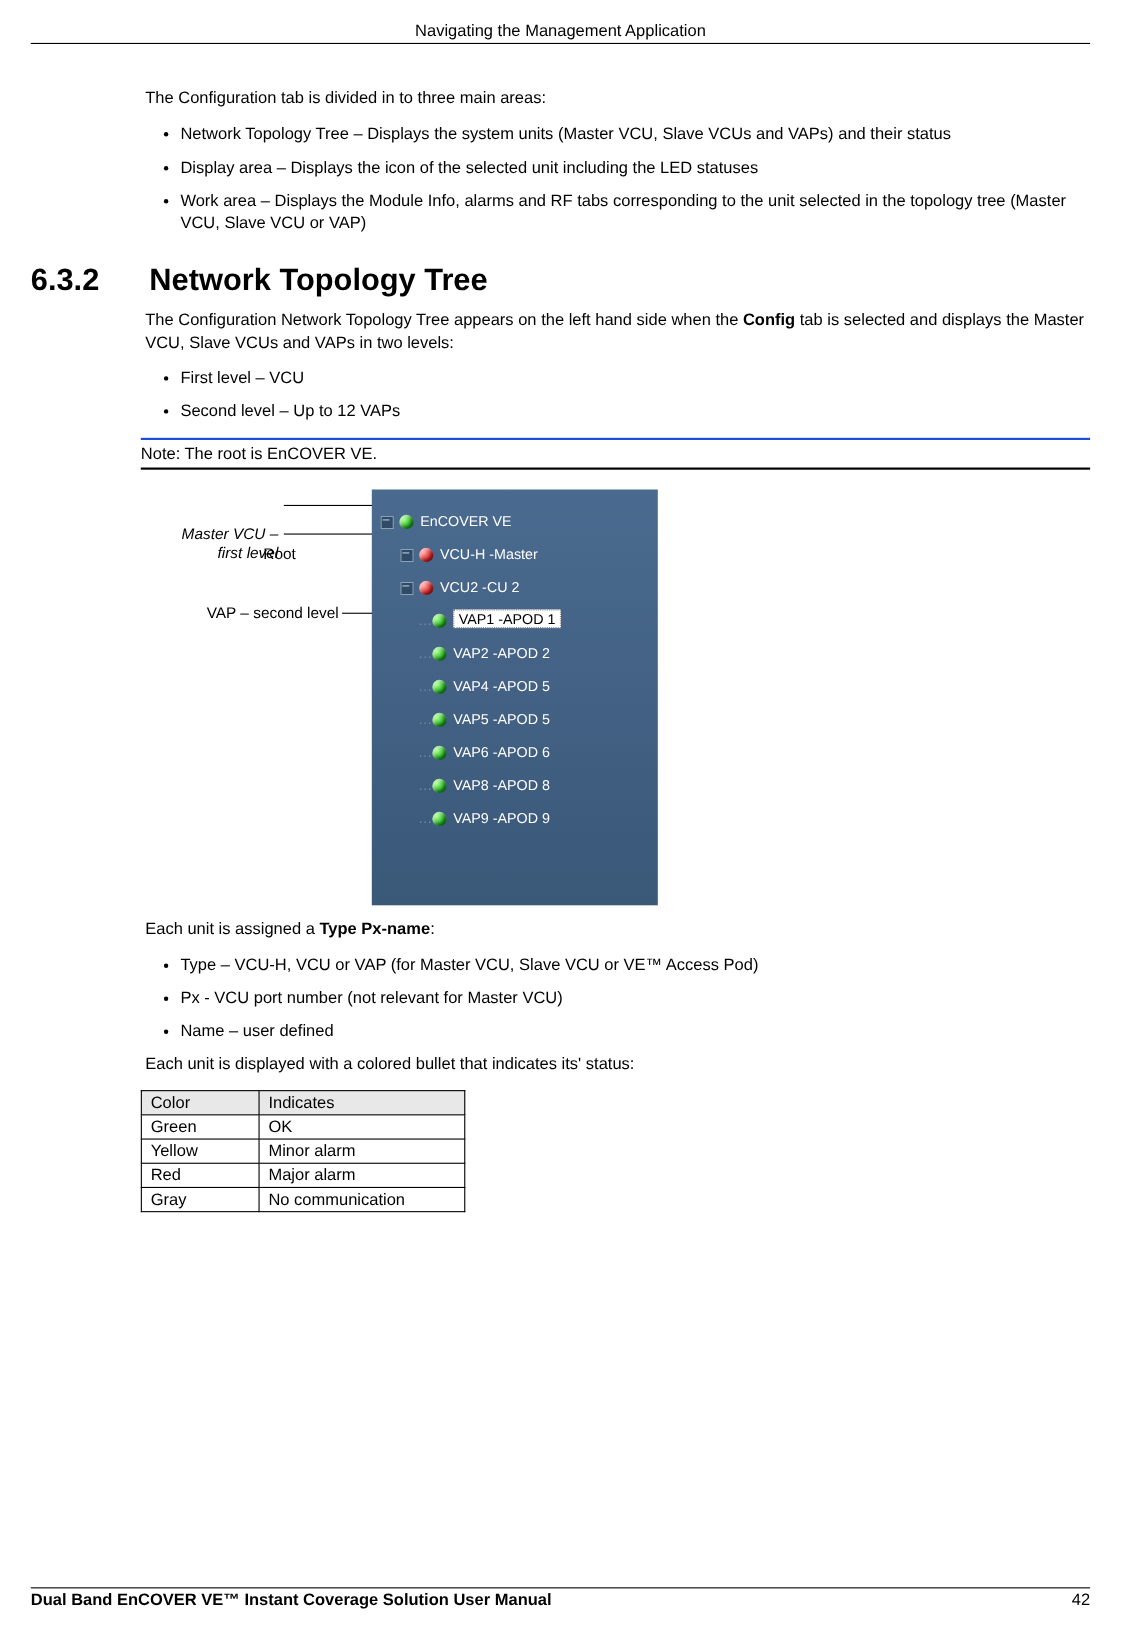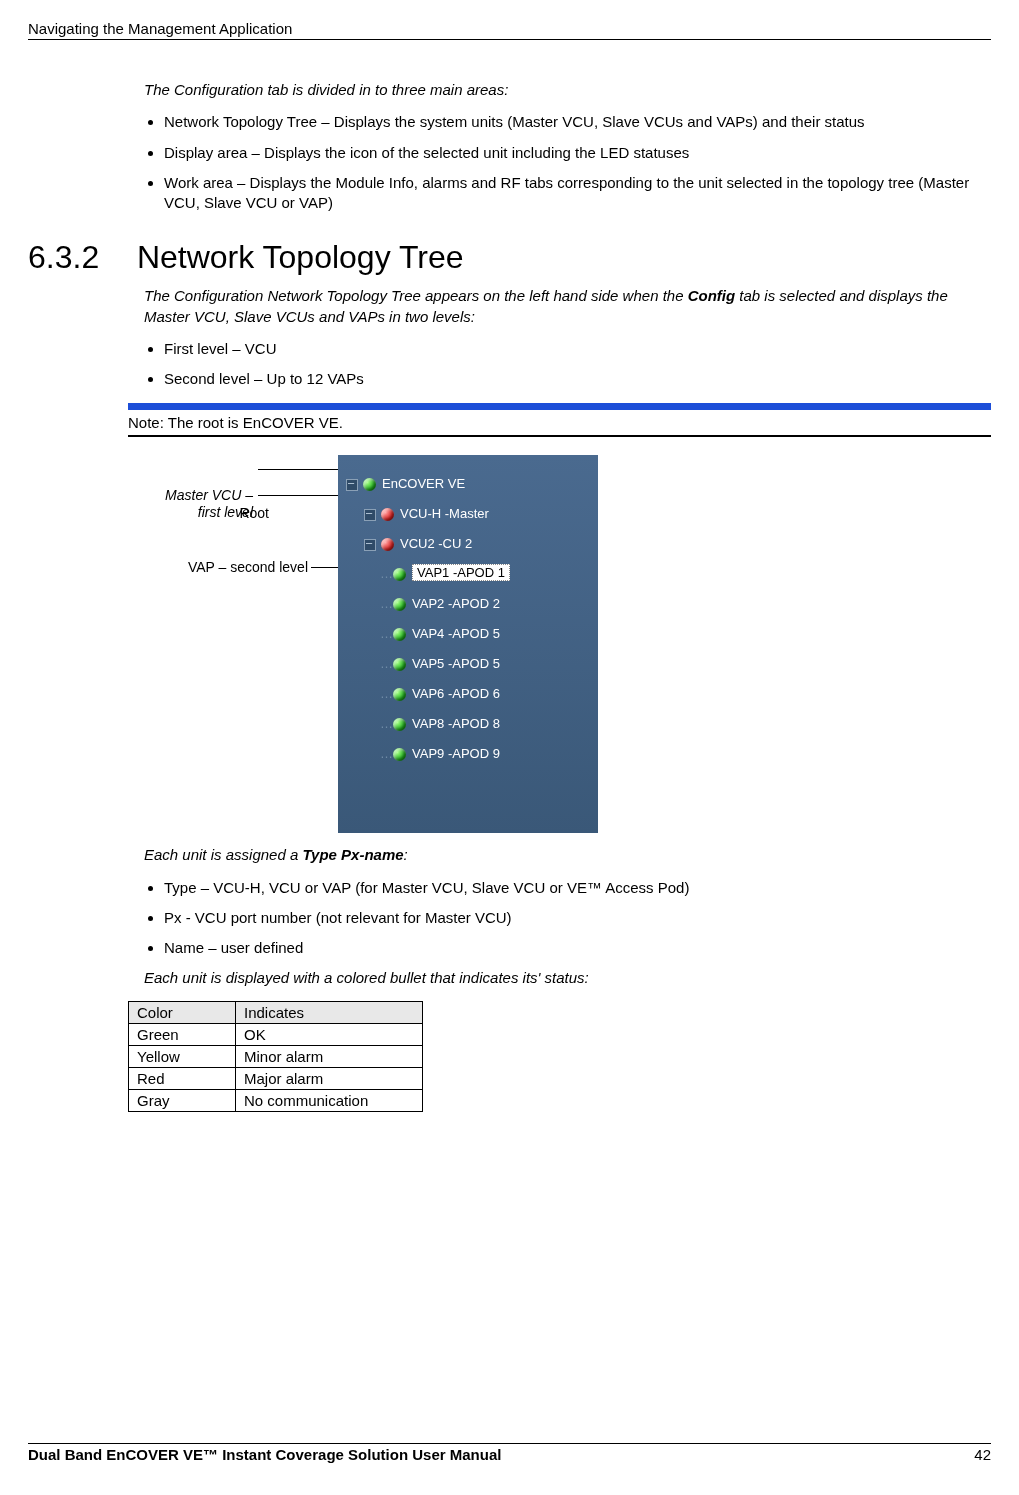--- a/index.html
+++ b/index.html
@@ -10,42 +10,42 @@
     background: #fff;
   }
   .page {
     width: 1019px;
     height: 1495px;
     box-sizing: border-box;
     padding: 20px 28px 20px 28px;
     position: relative;
   }
   .header-right {
-    text-align: left;
+    text-align: center;
     font-size: 15px;
     border-bottom: 1px solid #000;
     padding-bottom: 2px;
   }
   .content {
     margin-left: 100px;
     margin-right: 0;
     margin-top: 40px;
   }
-  .content p { margin: 4px 0 12px 16px; line-height: 1.35; font-style: italic; }
+  .content p { margin: 4px 0 12px 4px; line-height: 1.35; }
   ul.b { list-style: disc; padding-left: 36px; margin: 4px 0 6px 0; }
   ul.b li { margin: 2px 0 10px 0; line-height: 1.35; }
   h2.section {
     font-family: Arial, sans-serif;
-    font-weight: normal;
-    font-size: 32px;
+    font-weight: bold;
+    font-size: 28px;
     margin: 26px 0 10px -100px;
   }
   h2.section .num { display:inline-block; width:100px; }
   .note-box {
-    border-top: 7px solid #1d4ed8;
+    border-top: 2px solid #1d4ed8;
     border-bottom: 2px solid #000;
     margin: 14px 0 18px 0;
     padding: 4px 0;
     font-size: 15px;
   }
 
   
   .figure-wrap {
     position: relative;
     height: 380px;

